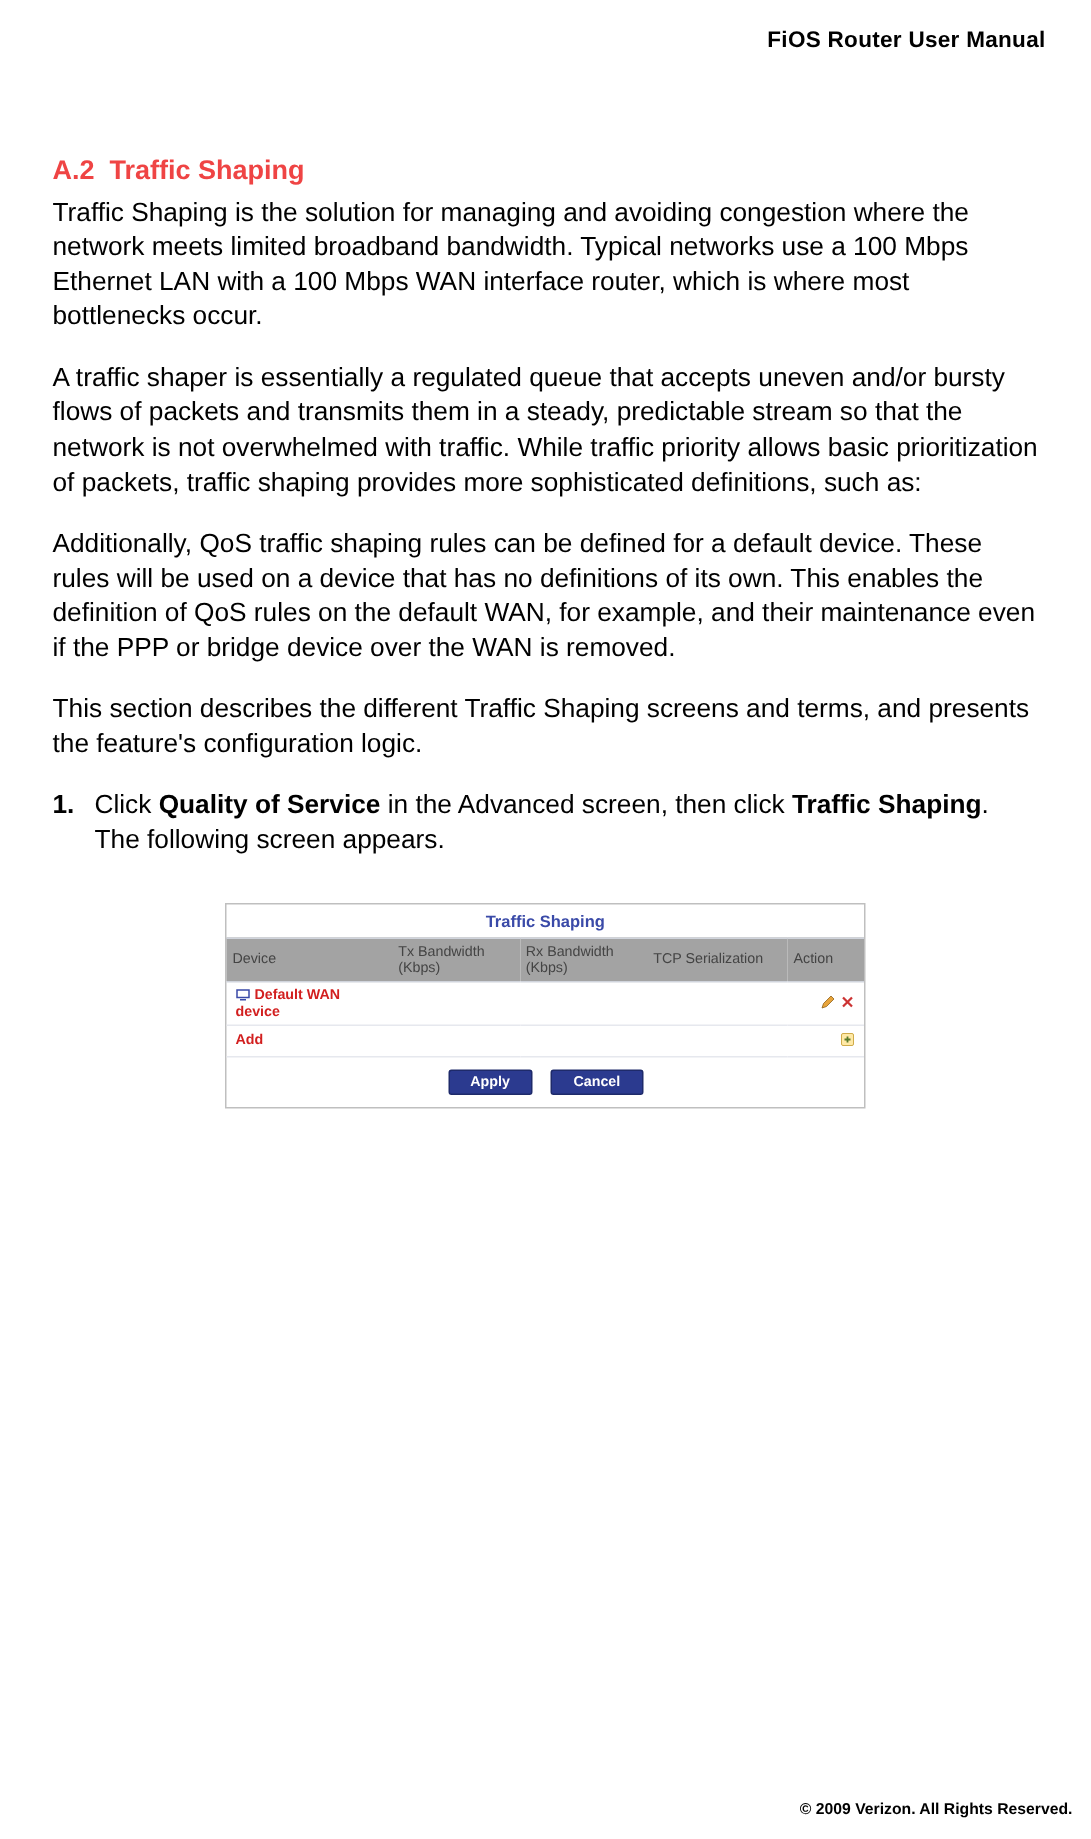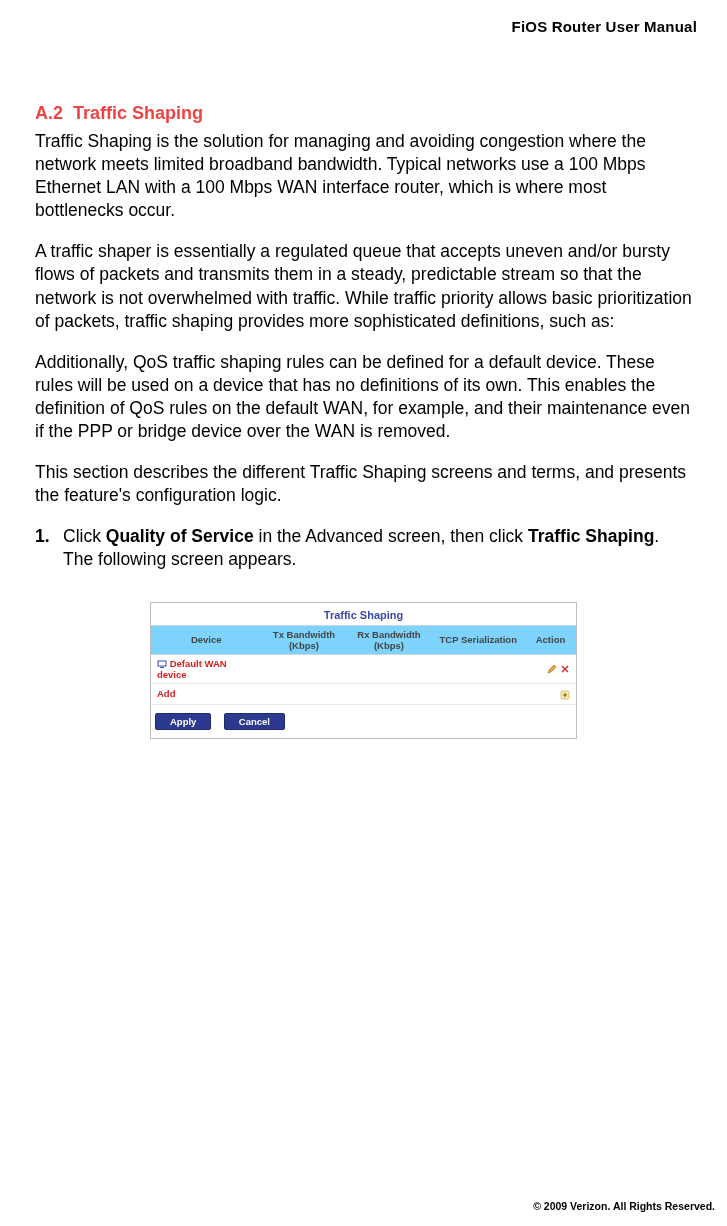--- a/index.html
+++ b/index.html
@@ -99,44 +99,44 @@
     font-weight: 700;
     color: #3a4aa8;
     padding: 6px 0 4px 0;
   }
   table.shot {
     width: 100%;
     border-collapse: collapse;
     font-size: 9.5px;
   }
   table.shot th {
-    background: #7dd3fc;
+    background: #a3a3a3;
     color: #444;
-    font-weight: 700;
+    font-weight: 400;
     padding: 3px 4px;
-    text-align: center;
+    text-align: left;
     border-top: 1px solid #d0d4dc;
     border-bottom: 1px solid #d0d4dc;
   }
   table.shot td {
     padding: 3px 6px;
     border-bottom: 1px solid #e6e8ee;
     color: #444;
     height: 14px;
   }
   table.shot td.device-link { color: #d21f1f; font-weight: 600; }
   table.shot td.add-link { color: #d21f1f; font-weight: 600; }
   .action-cell { text-align: right; white-space: nowrap; }
   .mini-icon {
     display: inline-block;
     width: 10px; height: 10px;
     vertical-align: middle;
   }
   .shot-buttons {
-    text-align: left;
+    text-align: center;
     padding: 6px 0 8px 0;
   }
   .shot-btn {
     display: inline-block;
     background: #2b3a8f;
     color: #fff;
     font-size: 9.5px;
     font-weight: 700;
     padding: 2px 14px;
     border-radius: 2px;

